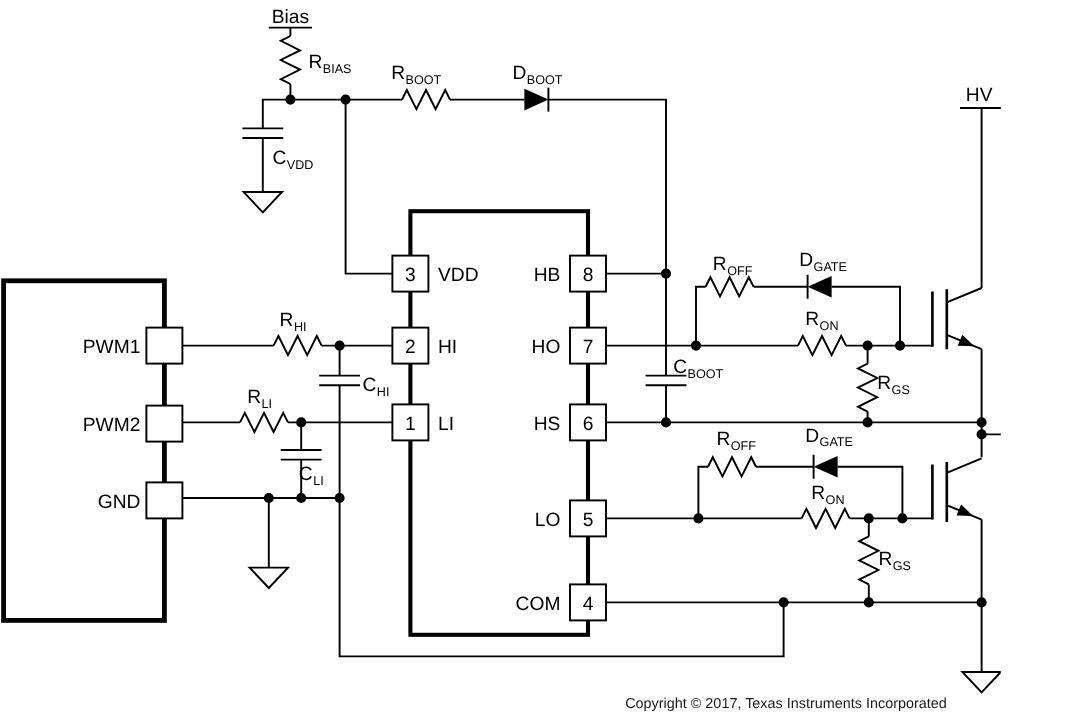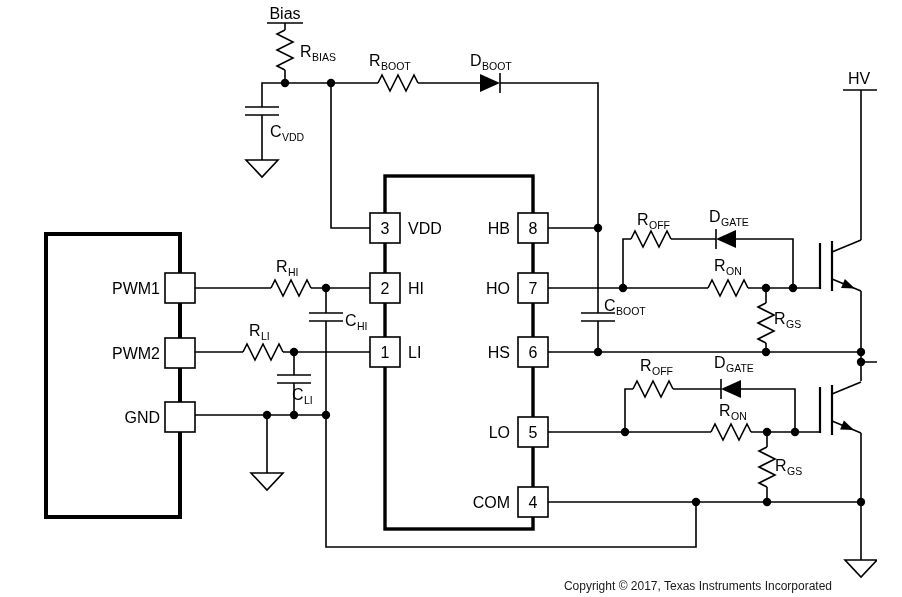--- a/index.html
+++ b/index.html
@@ -1,16 +1,16 @@
 <!DOCTYPE html>
 <html><head>
 <meta charset="utf-8">
 <style>
   html,body{margin:0;padding:0;background:#ffffff;}
-  .stage{position:relative;width:834px;height:597px;background:#ffffff;overflow:hidden;padding-left:43px;}
+  .stage{position:relative;width:834px;height:597px;background:#ffffff;overflow:hidden;}
   svg{display:block;}
   text{font-family:"Liberation Sans","DejaVu Sans",sans-serif;fill:#000000;}
   .lbl{font-size:16px;}
   .sub{font-size:10.5px;}
   .pinnum{font-size:16px;}
   .pinname{font-size:16px;}
   .copyright{font-size:12px;fill:#1a1a1a;}
   .wire{stroke:#000;stroke-width:1.6;fill:none;}
   .comp{stroke:#000;stroke-width:1.6;fill:none;}
   .thickbox{stroke:#000;stroke-width:3.4;fill:#ffffff;}

